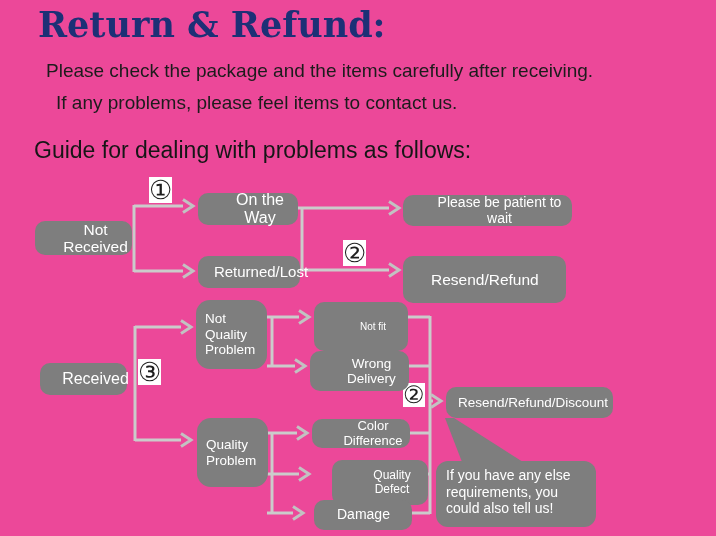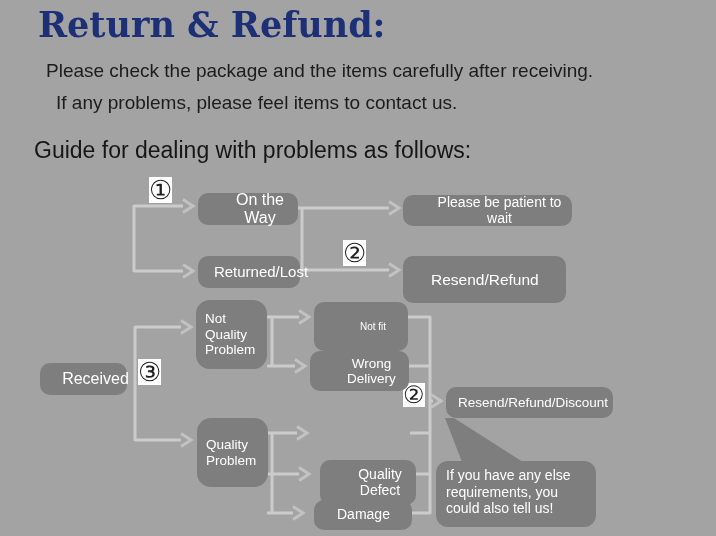--- a/index.html
+++ b/index.html
@@ -1,17 +1,17 @@
 <!DOCTYPE html>
 <html><head>
 <meta charset="utf-8">
 <style>
   html,body{margin:0;padding:0;background:#ffffff;}
   #stage{
-    position:relative;width:716px;height:536px;background:#a3a3a3;overflow:hidden;
+    position:relative;width:716px;height:536px;background:#ec4899;overflow:hidden;
     font-family:"Liberation Sans",sans-serif;
   }
   .abs{position:absolute;}
   .title{
     font-family:"DejaVu Serif","Liberation Serif",serif;
     font-weight:bold;font-size:35px;color:#1d3076;letter-spacing:0px;white-space:nowrap;
   }
   .intro{font-size:19px;color:#1c1c1c;white-space:nowrap;}
   .guide{font-size:23px;color:#161616;white-space:nowrap;}
   .node{
@@ -86,41 +86,43 @@
     </g>
 
     <polygon points="445,418 454,418 523,462 462,462" fill="#7e7e7e"></polygon>
   </svg>
 
   <div class="marker" style="left:149px;top:177px;">①</div>
   <div class="marker" style="left:343px;top:240px;">②</div>
   <div class="marker" style="left:138px;top:359px;">③</div>
   <div class="marker" style="left:403px;top:383px;font-size:24px;">②</div>
 
+  <div class="node" style="left:35px;top:221px;width:97px;height:34px;font-size:15.5px;">Not Received</div>
 
   <div class="node" style="left:198px;top:193px;width:100px;height:32px;font-size:16px;">On the Way</div>
 
   <div class="node" style="left:198px;top:256px;width:102px;height:32px;font-size:15px;">Returned/Lost</div>
 
   <div class="node" style="left:403px;top:195px;width:169px;height:31px;font-size:14px;">Please be patient to wait</div>
 
   <div class="node left" style="left:403px;top:256px;width:163px;height:47px;font-size:15.5px;padding-left:28px;">Resend/Refund</div>
 
   <div class="node" style="left:40px;top:363px;width:87px;height:32px;font-size:16px;">Received</div>
 
   <div class="node left big-radius" style="left:196px;top:300px;width:71px;height:69px;font-size:13.5px;padding-left:9px;line-height:1.18;">Not Quality Problem</div>
 
   <div class="node" style="left:314px;top:302px;width:94px;height:49px;font-size:10px;">Not fit</div>
 
   <div class="node" style="left:310px;top:351px;width:99px;height:40px;font-size:13.5px;">Wrong Delivery</div>
 
   <div class="node left big-radius" style="left:197px;top:418px;width:71px;height:69px;font-size:13.5px;padding-left:9px;line-height:1.18;">Quality Problem</div>
 
+  <div class="node" style="left:312px;top:419px;width:98px;height:29px;font-size:13px;">Color Difference</div>
 
-  <div class="node" style="left:320px;top:460px;width:96px;height:45px;font-size:14px;">Quality Defect</div>
+  <div class="node" style="left:332px;top:460px;width:96px;height:45px;font-size:12px;">Quality Defect</div>
 
   <div class="node left" style="left:314px;top:500px;width:98px;height:30px;font-size:14px;padding-left:23px;">Damage</div>
 
   <div class="node left" style="left:446px;top:387px;width:167px;height:31px;font-size:13.5px;padding-left:12px;">Resend/Refund/Discount</div>
 
   <div class="callout" style="left:436px;top:461px;width:160px;height:66px;">If you have any else requirements, you could also tell us!</div>
 
 </div>
 
 </body></html>

